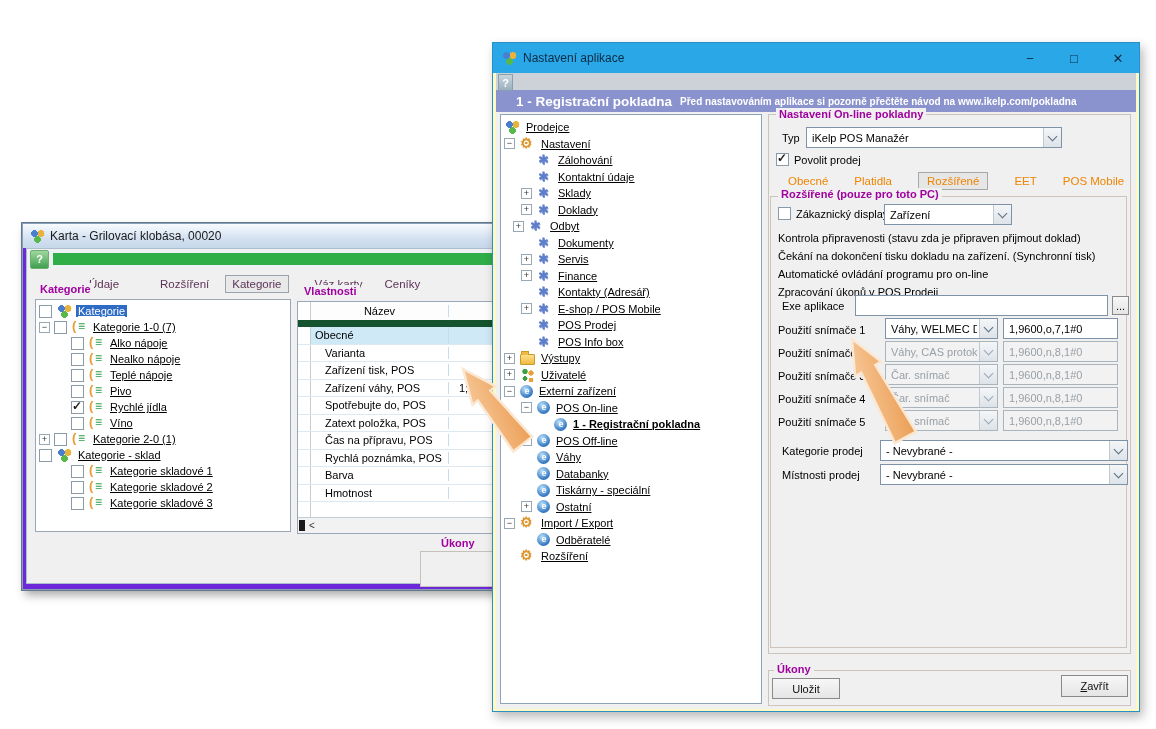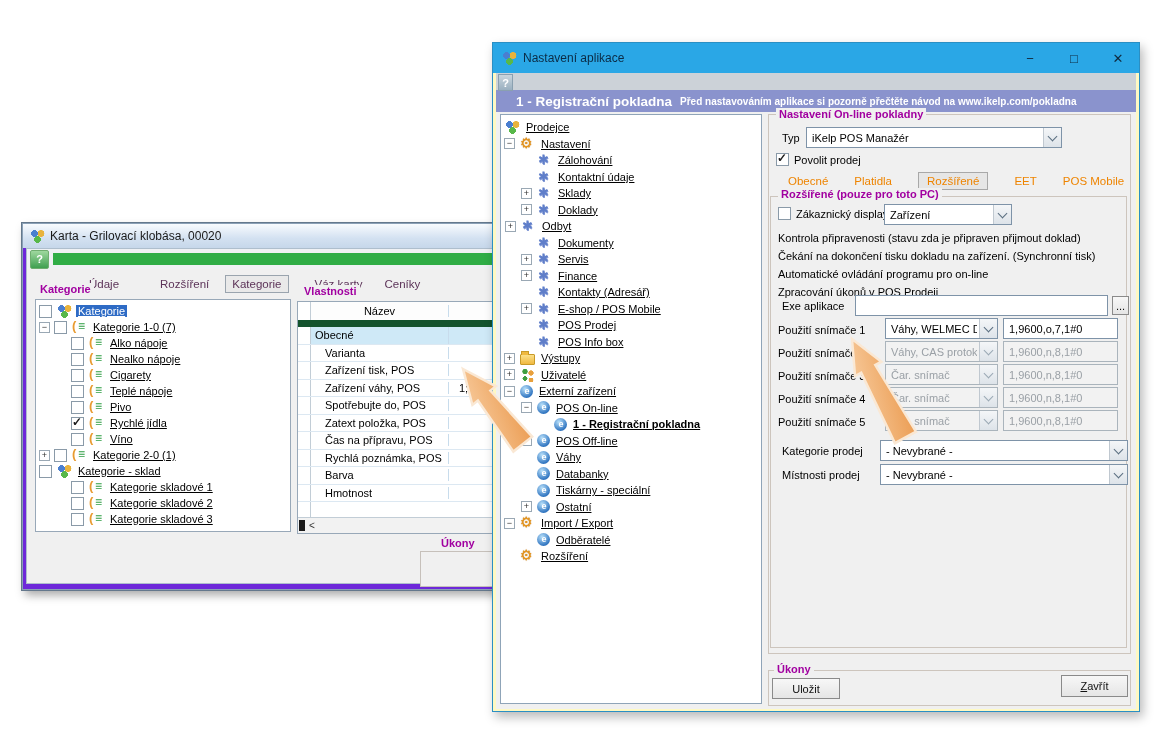--- a/index.html
+++ b/index.html
@@ -210,26 +210,20 @@
           <span class="lbl">Alko nápoje</span>
         </div>
 
         <div class="trow ic-cat exp-none cb-unchecked" style="padding-left: 20px;">
           <span class="exp"></span>
           <span class="cb"></span>
           <span class="ico"></span>
           <span class="lbl">Nealko nápoje</span>
         </div>
 
-        <div class="trow ic-cat exp-none cb-unchecked" style="padding-left: 20px;">
-          <span class="exp"></span>
-          <span class="cb"></span>
-          <span class="ico"></span>
-          <span class="lbl">Cigarety</span>
-        </div>
 
         <div class="trow ic-cat exp-none cb-unchecked" style="padding-left: 20px;">
           <span class="exp"></span>
           <span class="cb"></span>
           <span class="ico"></span>
           <span class="lbl">Teplé nápoje</span>
         </div>
 
         <div class="trow ic-cat exp-none cb-unchecked" style="padding-left: 20px;">
           <span class="exp"></span>
@@ -433,21 +427,21 @@
           <span class="lbl">Sklady</span>
         </div>
 
         <div class="trow ic-gear-blue exp-plus cb-skip" style="padding-left: 20px;">
           <span class="exp"></span>
 
           <span class="ico"></span>
           <span class="lbl">Doklady</span>
         </div>
 
-        <div class="trow ic-gear-blue exp-plus cb-skip" style="padding-left: 4px;">
+        <div class="trow ic-gear-blue exp-plus cb-skip" style="padding-left: 12px;">
           <span class="exp"></span>
 
           <span class="ico"></span>
           <span class="lbl">Odbyt</span>
         </div>
 
         <div class="trow ic-gear-blue exp-none cb-skip" style="padding-left: 20px;">
           <span class="exp"></span>
 
           <span class="ico"></span>

